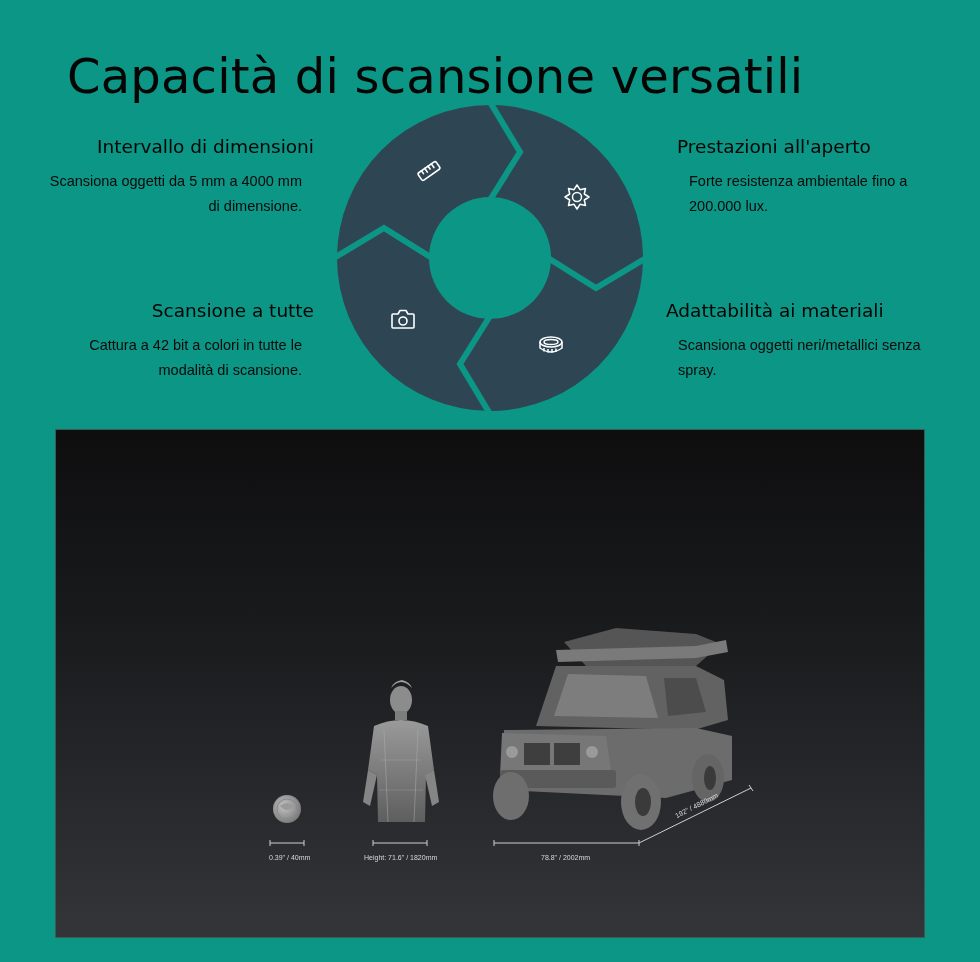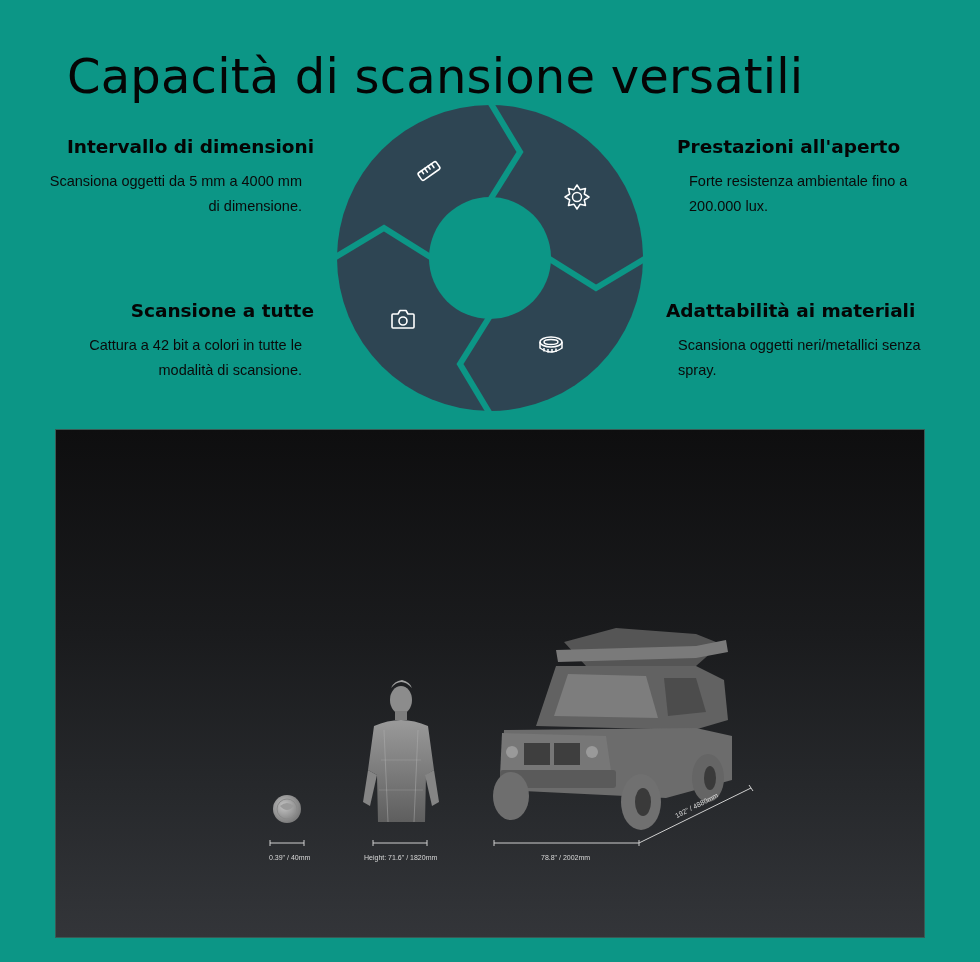--- a/index.html
+++ b/index.html
@@ -26,21 +26,21 @@
       color: #050505;
       font-family: "DejaVu Sans", sans-serif;
     }
     .feature {
       position: absolute;
       width: 290px;
     }
     .feature h3 {
       margin: 0 0 10px 0;
       font-size: 18.5px;
-      font-weight: 700;
+      font-weight: 400;
       color: #050505;
       font-family: "DejaVu Sans", sans-serif;
       white-space: nowrap;
     }
     .feature p {
       margin: 12px;
       font-family: "Liberation Sans", sans-serif;
       font-size: 14.5px;
       line-height: 25px;
       color: #0a0a0a;

